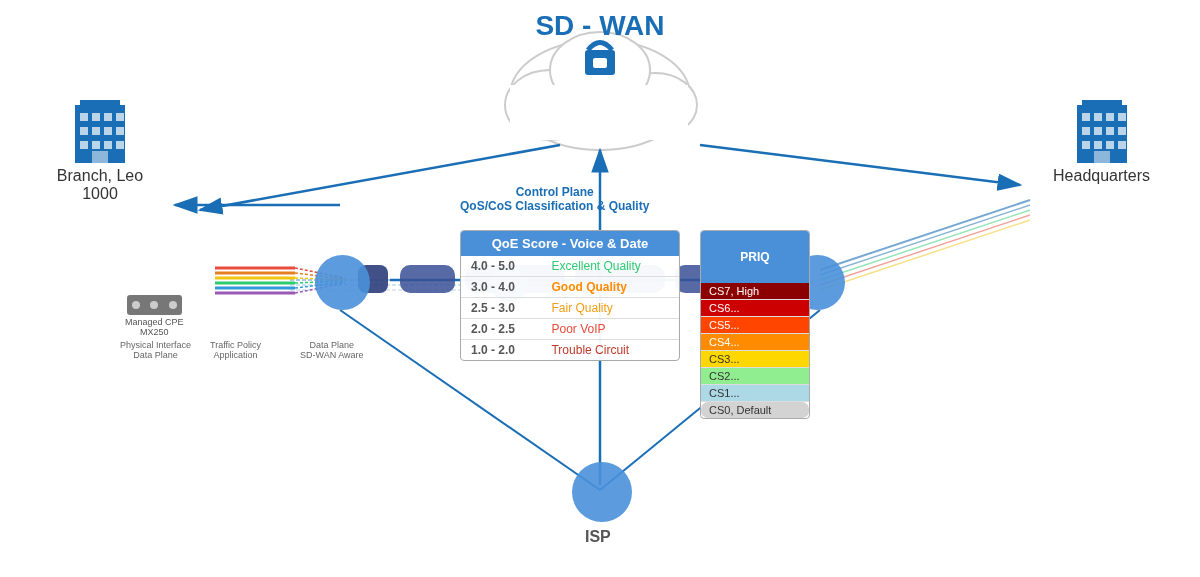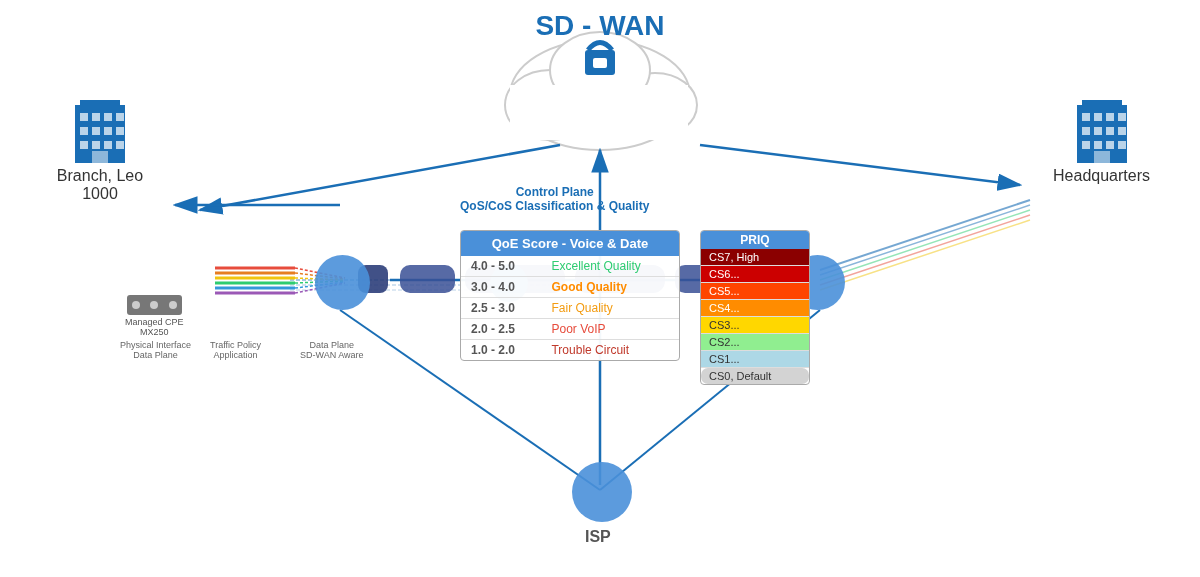--- a/index.html
+++ b/index.html
@@ -138,21 +138,21 @@
       background: rgba(255,255,255,0.95);
       border: 1px solid #aaa;
       border-radius: 4px;
       font-size: 11px;
       min-width: 110px;
     }
     .priq-table .table-header {
       background: #4a90d9;
       color: white;
       text-align: center;
-      padding: 2px 8px;
+      padding: 19px 8px;
       font-weight: bold;
       border-radius: 3px 3px 0 0;
       font-size: 12px;
     }
     .priq-table table {
       width: 100%;
       border-collapse: collapse;
     }
     .priq-table table td {
       padding: 2px 8px;

